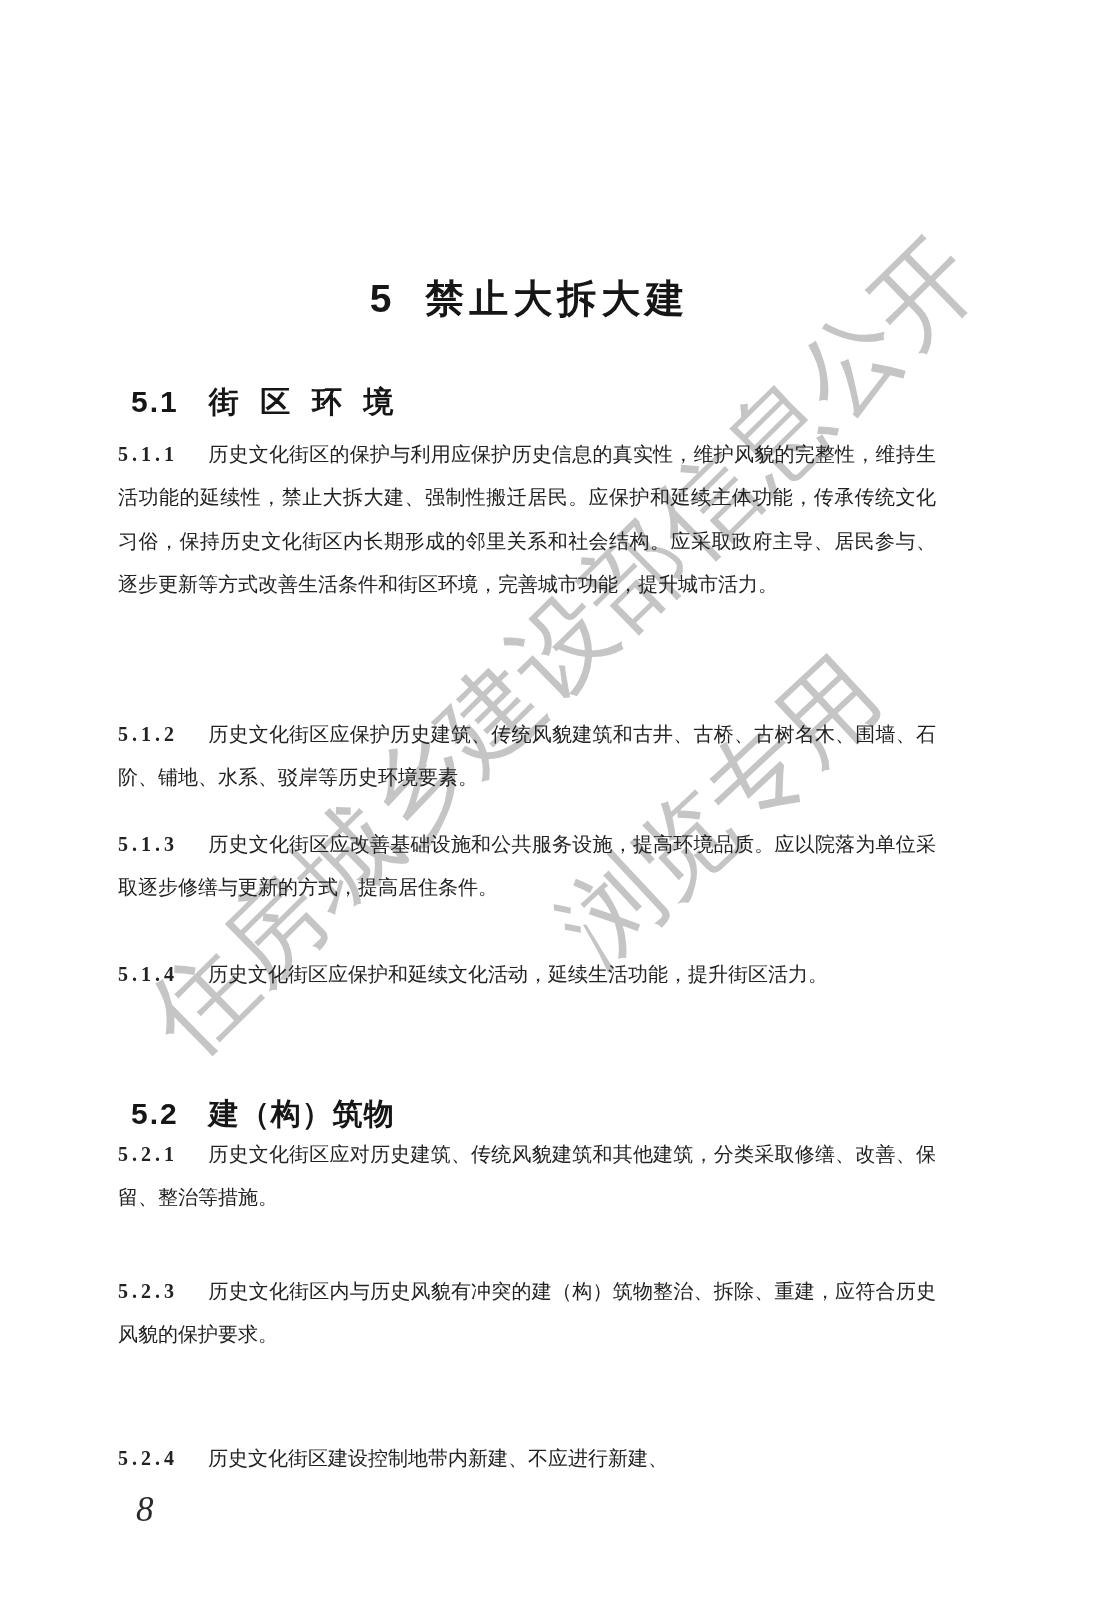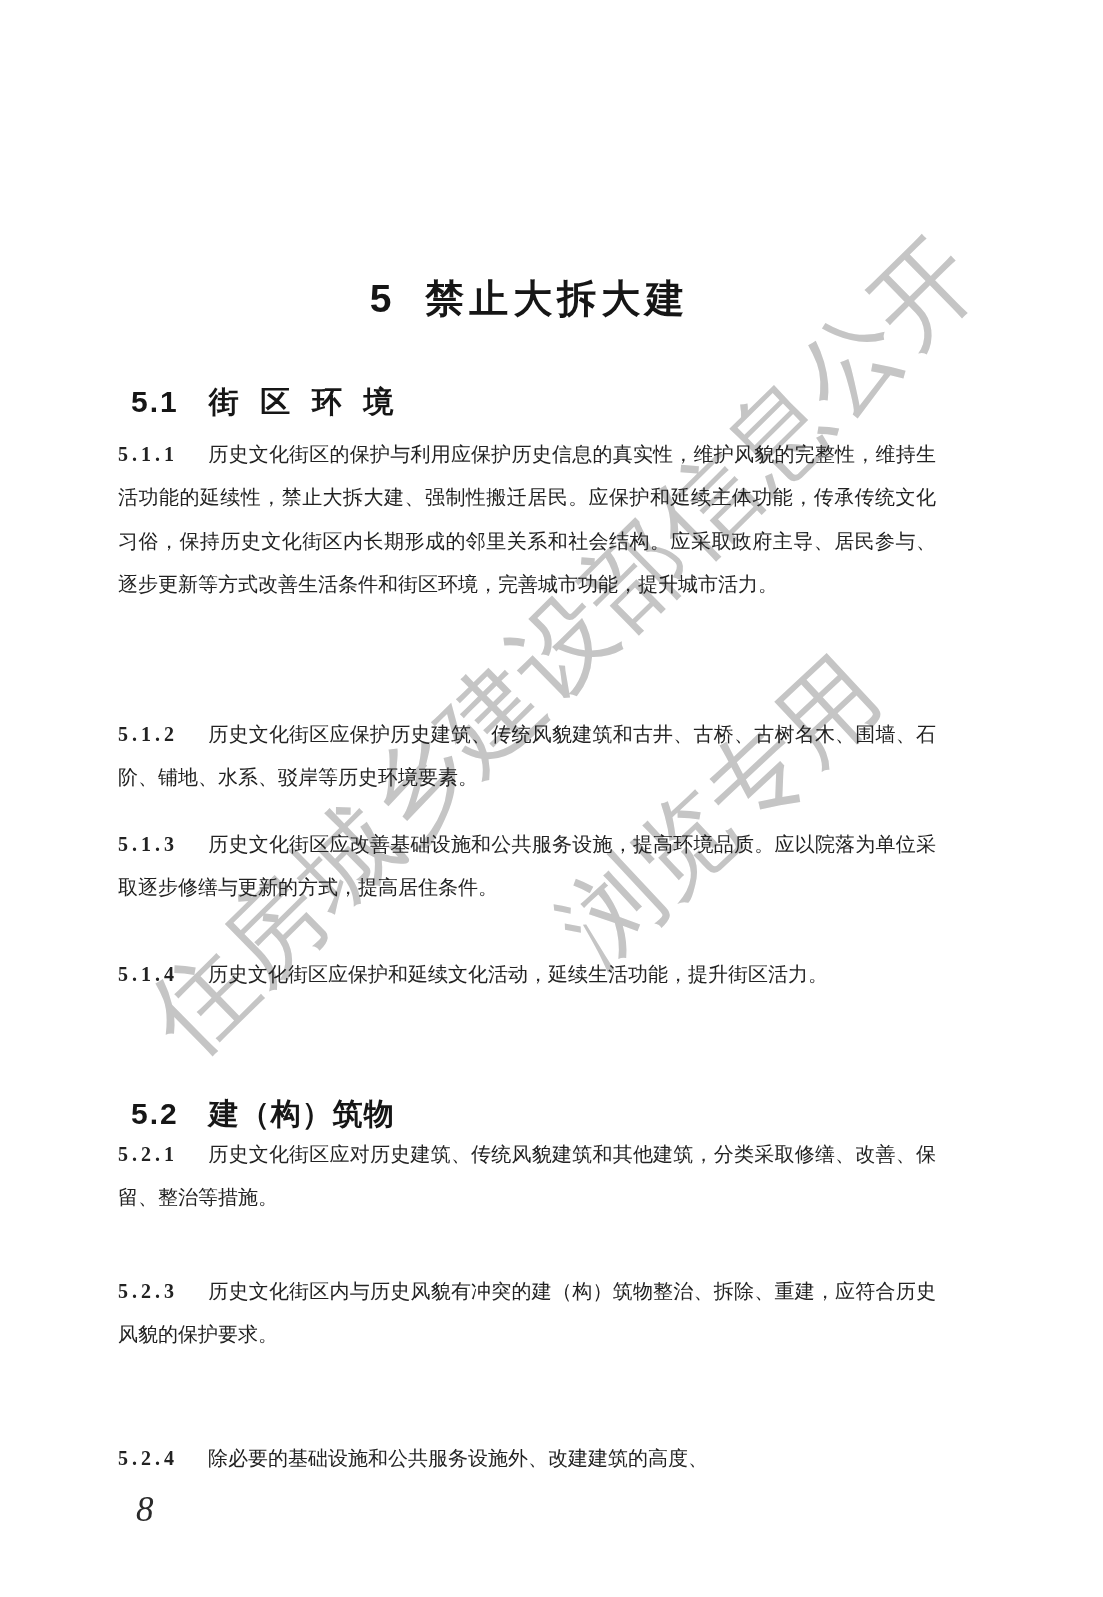--- a/index.html
+++ b/index.html
@@ -161,19 +161,19 @@
     <p class="clause" id="c521">
       <b class="c-num">5.2.1</b><span class="c-text">历史文化街区应对历史建筑、传统风貌建筑和其他建筑，分类采取修缮、改善、保留、整治等措施。</span>
     </p>
 
 
     <p class="clause" id="c523">
       <b class="c-num">5.2.3</b><span class="c-text">历史文化街区内与历史风貌有冲突的建（构）筑物整治、拆除、重建，应符合历史风貌的保护要求。</span>
     </p>
 
     <p class="clause" id="c524">
-      <b class="c-num">5.2.4</b><span class="c-text">除必要的基础设施和公共服务设施外、改建建筑的高度、</span>
+      <b class="c-num">5.2.4</b><span class="c-text">历史文化街区建设控制地带内新建、不应进行新建、</span>
     </p>
 
     <div class="page-number">8</div>
 
   </div>
 </div>
 
 </body></html>

